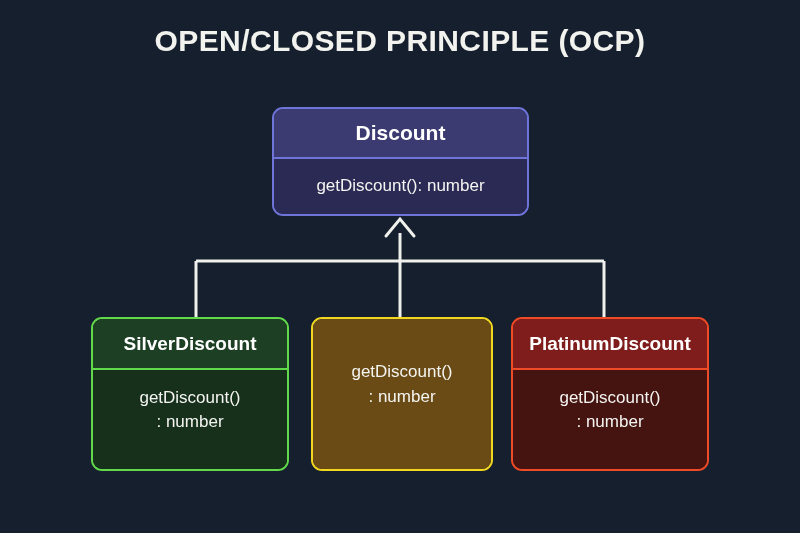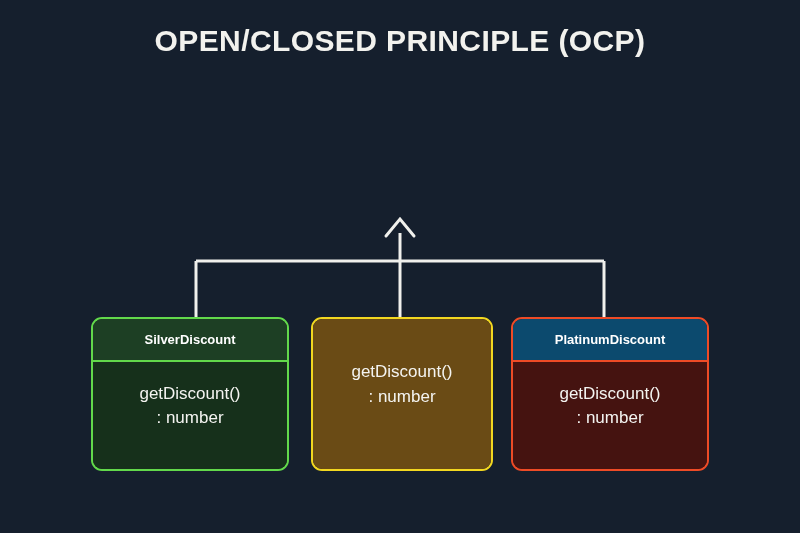--- a/index.html
+++ b/index.html
@@ -97,22 +97,22 @@
     background: #3b3b72;
     border-bottom-color: #6f74d8;
   }
   #class-discount .uml-body {
     font-size: 17px;
     background: #2a2a54;
   }
 
   
   .uml-child .uml-header {
-    height: 43px;
-    font-size: 13px;
+    height: 51px;
+    font-size: 19px;
     border-bottom-width: 2px;
   }
   .uml-child .uml-body {
     font-size: 17px;
     padding-bottom: 19px;
   }
 
   #class-silverdiscount {
     left: 91px;
     top: 317px;
@@ -143,21 +143,21 @@
 
   #class-platinumdiscount {
     left: 511px;
     top: 317px;
     width: 198px;
     height: 154px;
     border-color: #ee4b26;
     background: #48140f;
   }
   #class-platinumdiscount .uml-header {
-    background: #0c4a6e;
+    background: #7f1d1d;
     border-bottom-color: #ee4b26;
   }
   #class-platinumdiscount .uml-body { background: #451310; }
 </style>
 </head>
 <body>
 
 <div id="diagram">
 
   <div id="diagram-title">OPEN/CLOSED PRINCIPLE (OCP)</div>
@@ -170,20 +170,26 @@
 
     <line x1="196" y1="261" x2="196" y2="318" stroke="#f0f0ec" stroke-width="3"></line>
 
     <line x1="400" y1="261" x2="400" y2="318" stroke="#f0f0ec" stroke-width="3"></line>
 
     <line x1="604" y1="261" x2="604" y2="318" stroke="#f0f0ec" stroke-width="3"></line>
 
     <polyline points="386,236 400,219 414,236" fill="none" stroke="#f0f0ec" stroke-width="3" stroke-linecap="round" stroke-linejoin="miter"></polyline>
   </svg>
 
+  <div class="uml-class" id="class-discount">
+    <div class="uml-header">Discount</div>
+    <div class="uml-body">
+      <span class="uml-method">getDiscount(): number</span>
+    </div>
+  </div>
 
   <div class="uml-class uml-child" id="class-silverdiscount">
     <div class="uml-header">SilverDiscount</div>
     <div class="uml-body">
       <span class="uml-method">getDiscount()</span>
       <span class="uml-method">: number</span>
     </div>
   </div>
 
   <div class="uml-class uml-child" id="class-golddiscount">

